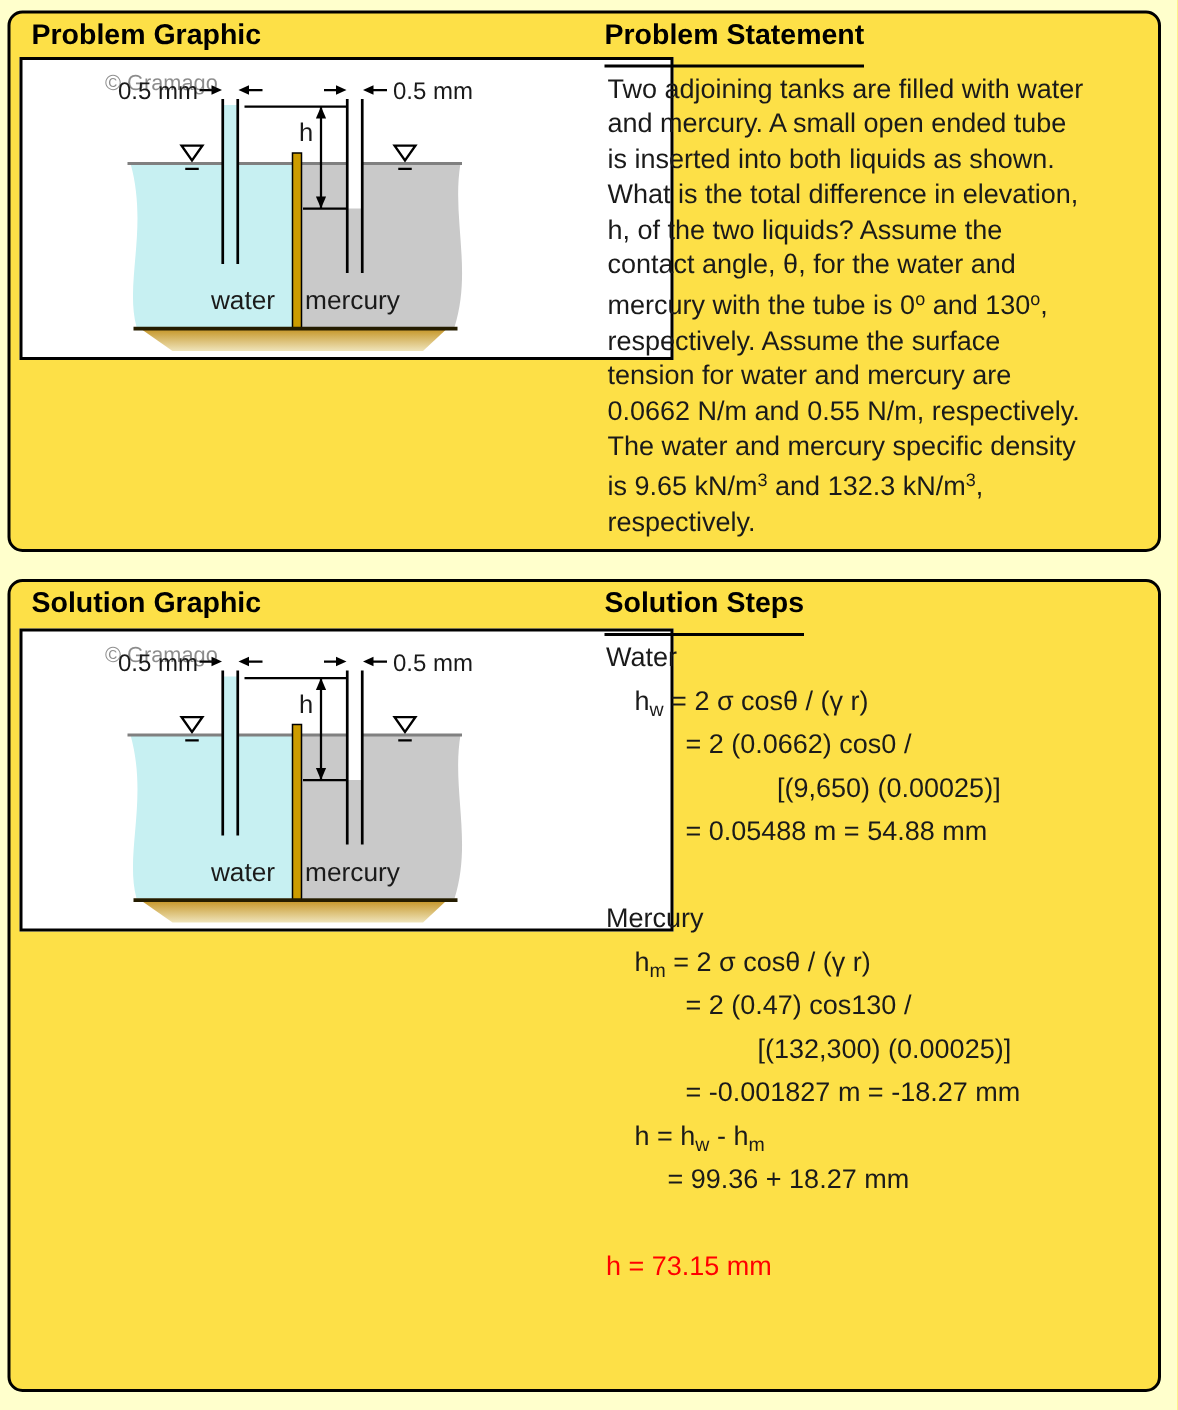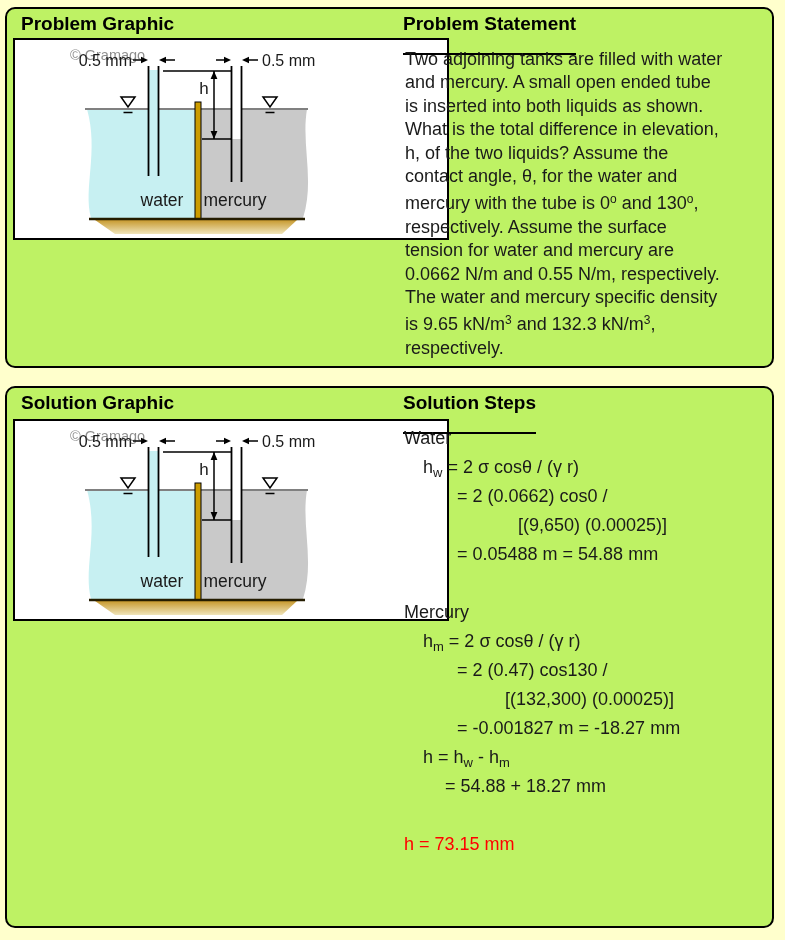--- a/index.html
+++ b/index.html
@@ -6,35 +6,35 @@
   body{
     width:785px;height:940px;
     background:#FFFFCC;
     font-family:"Liberation Sans", sans-serif;
     color:#111;
     position:relative;
     overflow:hidden;
   }
   .panel{
     position:absolute;left:5px;width:769px;
-    background:#bef264;
+    background:#fde047;
     border:2px solid #000;
     border-radius:10px;
     box-sizing:border-box;
   }
   #panel-problem{top:7px;height:361px;}
   #panel-solution{top:386px;height:542px;}
   .graphic-title{
     position:absolute;left:14px;top:4px;
     font-size:19px;font-weight:bold;color:#000;
   }
   .col-title{
     position:absolute;left:396px;top:4px;
     font-size:19px;font-weight:bold;color:#000;
-    border-bottom:2.5px solid #000;padding-bottom:18px;
+    border-bottom:2.5px solid #000;padding-bottom:8px;
   }
   .gbox{
     position:absolute;left:6px;width:436px;height:202px;
     background:#FFFFFF;border:2px solid #000;box-sizing:border-box;
   }
   #problem-gbox{top:29px;}
   #solution-gbox{top:31px;}
   .gbox svg{display:block;width:369px;height:198px;}
   .diagram text{font-family:"Liberation Sans",sans-serif;fill:#1A1A1A;}
   .stmt-text{
@@ -212,17 +212,17 @@
     <div class="sline i3w"><span>[(9,650) (0.00025)]</span></div>
     <div class="sline i2"><span>= 0.05488 m = 54.88 mm</span></div>
 
     <div class="sline gap"><span>Mercury</span></div>
     <div class="sline i1"><span>h</span><span class="sub">m</span><span> = 2 σ cosθ / (γ r)</span></div>
     <div class="sline i2"><span>= 2 (0.47) cos130 /</span></div>
     <div class="sline i3m"><span>[(132,300) (0.00025)]</span></div>
     <div class="sline i2"><span>= -0.001827 m = -18.27 mm</span></div>
 
     <div class="sline i1"><span>h = h</span><span class="sub">w</span><span> - h</span><span class="sub">m</span></div>
-    <div class="sline i2d"><span>= 54.88 + 18.27 mm</span></div>
+    <div class="sline i2d"><span>= 99.36 + 18.27 mm</span></div>
 
     <div class="sline gap" style="color: rgb(255, 0, 0);"><span>h = 73.15 mm</span></div>
   </div>
 </div>
 
 </body></html>

